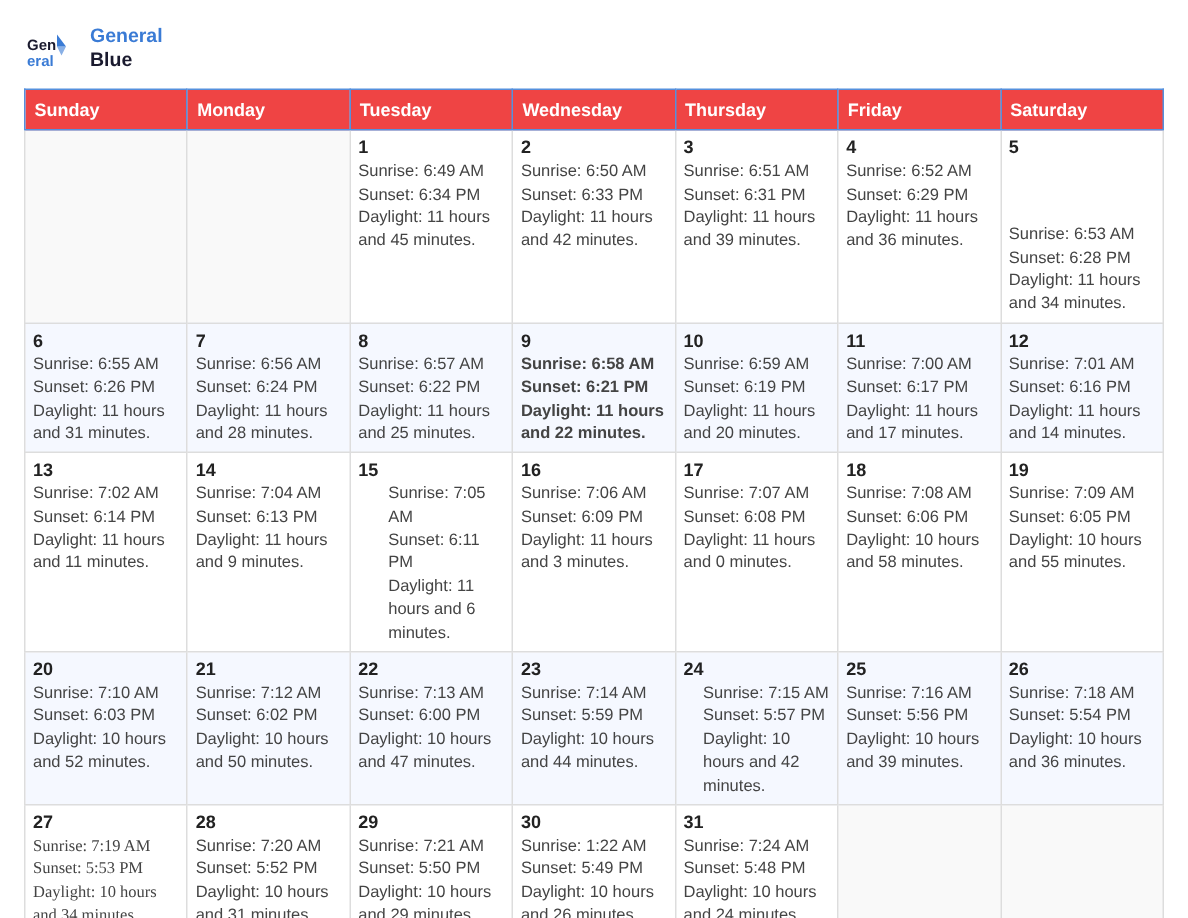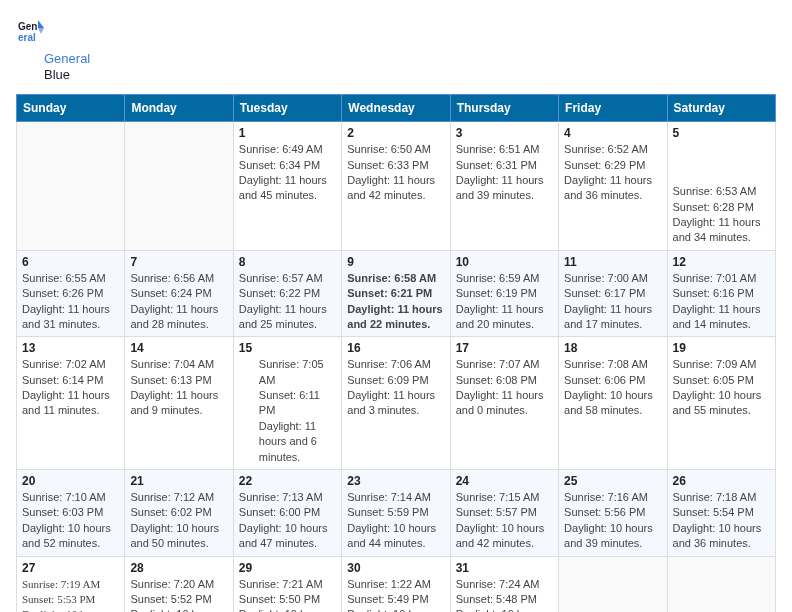--- a/index.html
+++ b/index.html
@@ -11,29 +11,28 @@
       padding: 16px;
     }
     .header {
       display: flex;
       justify-content: space-between;
       align-items: flex-start;
       margin-bottom: 12px;
     }
     .logo {
       display: flex;
-      align-items: flex-start;
-      gap: 0;
+      align-items: flex-end;
+      gap: 16px;
     }
     .logo-text {
       font-size: 13px;
-      font-weight: normal;
+      font-weight: bold;
       color: #1a1a2e;
       line-height: 1.2;
-      margin-top: 35px;
     }
     .logo-text span { color: #3a7bd5; }
     .logo-icon {
       width: 28px;
       height: 28px;
     }
     .title-block { text-align: right; }
     .month-title {
       font-size: 32px;
       font-weight: bold;
@@ -42,21 +41,21 @@
     .subtitle {
       font-size: 14px;
       color: #555;
     }
     .calendar {
       width: 100%;
       border-collapse: collapse;
       border: 1px solid #ccc;
     }
     .calendar th {
-      background-color: #0369a1;
+      background-color: #ef4444;
       color: #fff;
       font-size: 12px;
       font-weight: bold;
       text-align: left;
       padding: 6px 6px;
       border: 1px solid #5590dd;
     }
     .calendar td {
       border: 1px solid #ddd;
       vertical-align: top;
@@ -262,21 +261,21 @@
 Daylight: 10 hours and 47 minutes.</div>
         </td>
         <td>
           <span class="day-number">23</span>
           <div class="day-info" style="white-space: pre-line;">Sunrise: 7:14 AM
 Sunset: 5:59 PM
 Daylight: 10 hours and 44 minutes.</div>
         </td>
         <td>
           <span class="day-number">24</span>
-          <div class="day-info" style="white-space: pre-line;">Sunrise: 7:15 AM
+          <div class="day-info" style="white-space: pre-line; margin-left: 13px;">Sunrise: 7:15 AM
 Sunset: 5:57 PM
 Daylight: 10 hours and 42 minutes.</div>
         </td>
         <td>
           <span class="day-number">25</span>
           <div class="day-info" style="white-space: pre-line;">Sunrise: 7:16 AM
 Sunset: 5:56 PM
 Daylight: 10 hours and 39 minutes.</div>
         </td>
         <td>

